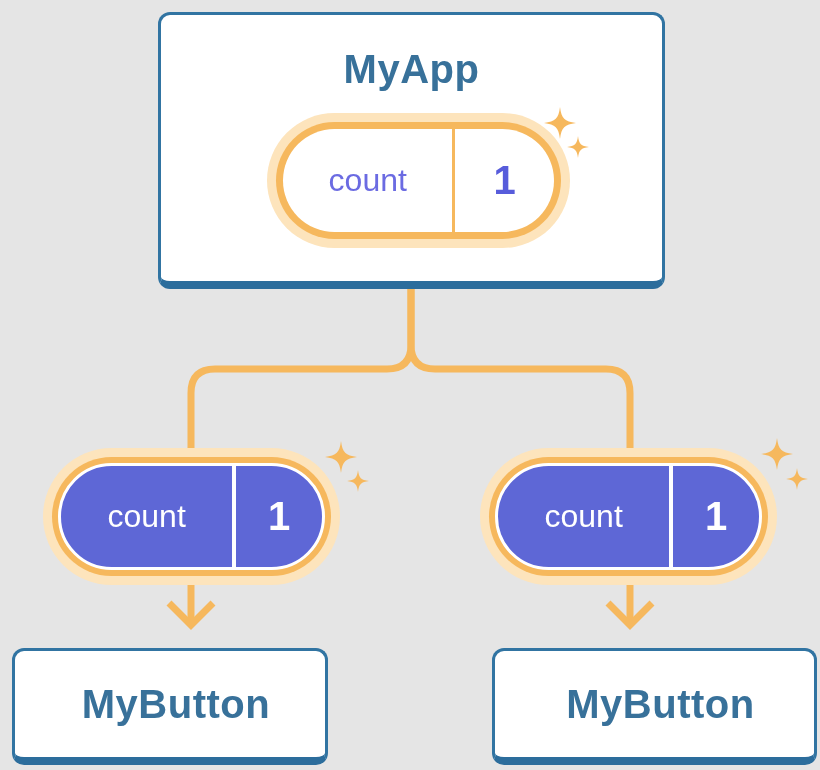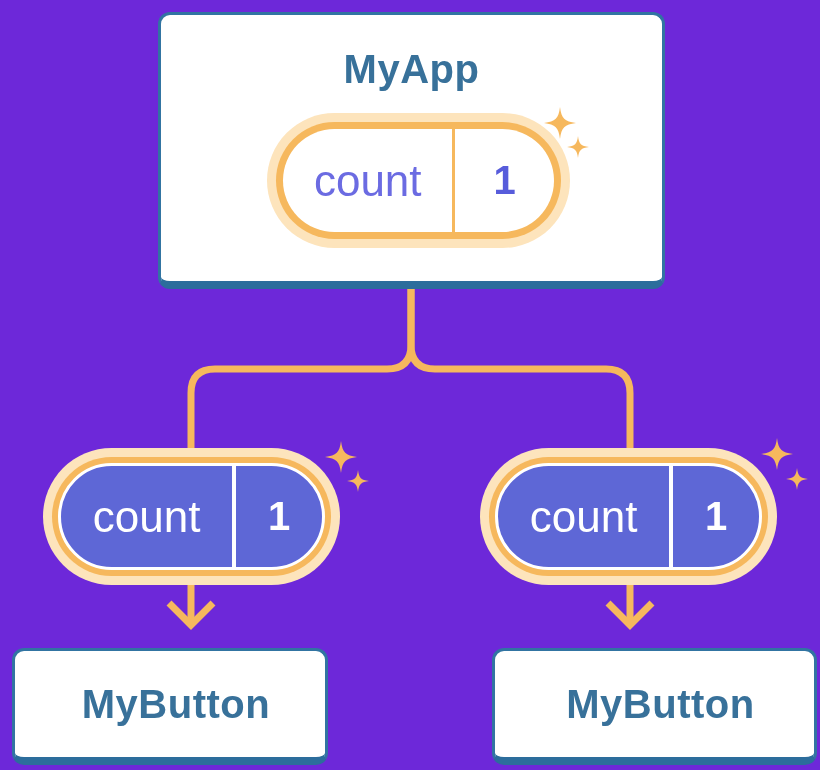--- a/index.html
+++ b/index.html
@@ -1,17 +1,17 @@
 <!DOCTYPE html>
 <html><head>
 <meta charset="utf-8">
 <style>
   html,body{margin:0;padding:0;background:#4B666E;}
   .stage{
-    position:relative;width:820px;height:770px;background:#6d28d9;
+    position:relative;width:820px;height:770px;background:#e5e5e5;
     font-family:"Liberation Sans",sans-serif;overflow:hidden;
   }
   .wires{position:absolute;left:0;top:0;width:820px;height:770px;}
   .wire{fill:none;stroke:#F6B85D;stroke-width:7px;stroke-linecap:butt;stroke-linejoin:miter;}
 
   .card{
     position:absolute;background:#FFFFFF;box-sizing:border-box;
     border:3px solid #3174A2;border-bottom:8px solid #2C6D9C;border-radius:12px;
   }
   .card-title{
@@ -23,21 +23,21 @@
   .child-card{height:117px;display:flex;align-items:center;justify-content:center;padding-left:12px;}
   .card-left{left:12px;top:648px;width:316px;}
   .card-right{left:492px;top:648px;width:325px;}
 
   .pill{position:absolute;background:#FDE4BC;border-radius:999px;padding:9px;box-sizing:border-box;}
   .pill-ring{background:#F6B85D;border-radius:999px;padding:7px;width:100%;height:100%;box-sizing:border-box;}
   .pill-body{
     display:flex;align-items:stretch;border-radius:999px;width:100%;height:100%;
     overflow:hidden;box-sizing:border-box;
   }
-  .pill-label{flex:1.72;display:flex;align-items:center;justify-content:center;font-size:44px;}
+  .pill-label{flex:1.72;display:flex;align-items:center;justify-content:center;font-size:32px;}
   .pill-value{flex:1;display:flex;align-items:center;justify-content:center;font-size:40px;font-weight:700;}
   .pill-divider{flex:0 0 auto;}
 
   .pill-top{left:106px;top:98px;width:303px;height:135px;}
   .pill-light .pill-body{background:#FFFFFF;}
   .pill-light .pill-label{color:#6B6BE2;}
   .pill-light .pill-value{color:#575CDB;}
   .pill-light .pill-divider{width:3px;background:#F6B85D;}
 
   .pill-dark{width:297px;height:137px;}

